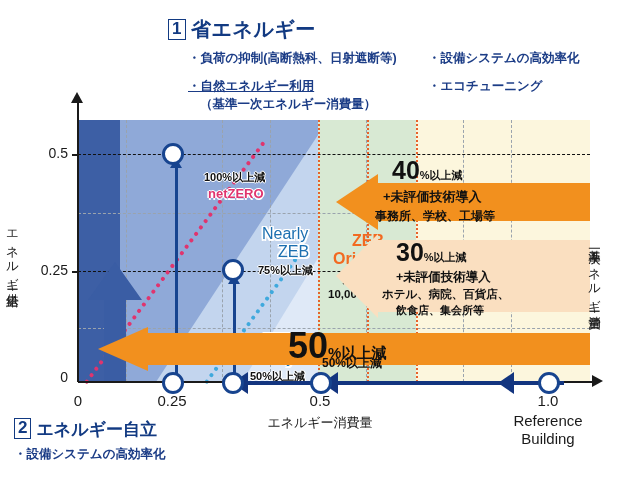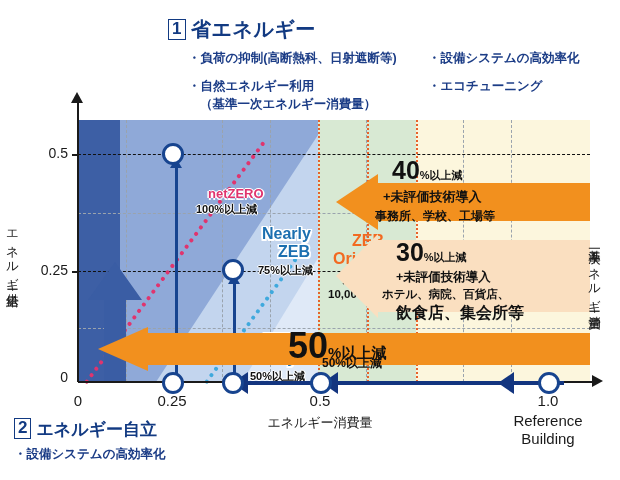--- a/index.html
+++ b/index.html
@@ -10,21 +10,21 @@
     font-family:"Liberation Sans","DejaVu Sans",sans-serif;
     color:#11306e;
   }
   .abs { position:absolute; }
 
   
   #header { left:0; top:8px; width:620px; }
   .hdr-title { position:absolute; left:168px; top:8px; font-size:20px; font-weight:bold; color:#123a82; letter-spacing:.5px; white-space:nowrap; }
   .boxnum { display:inline-block; border:1.6px solid #123a82; font-weight:bold; padding:0 3px 1px 3px; font-size:17px; line-height:1.05; margin-right:5px; vertical-align:2px; }
   .hdr-l1 { position:absolute; left:188px; top:42px; font-size:12.5px; font-weight:bold; color:#1b3c86; white-space:nowrap; }
-  .hdr-l2 { position:absolute; left:188px; top:70px; font-size:12.5px; font-weight:bold; color:#1b3c86; white-space:nowrap; }
+  .hdr-l2 { position:absolute; left:188px; top:70px; font-size:12.5px; font-weight:bold; color:#1b3c86; white-space:nowrap;text-decoration:underline; }
   .hdr-l3 { position:absolute; left:200px; top:88px; font-size:12.5px; font-weight:bold; color:#1b3c86; white-space:nowrap; }
   .hdr-r1 { position:absolute; left:428px; top:42px; font-size:12.5px; font-weight:bold; color:#1b3c86; white-space:nowrap; }
   .hdr-r2 { position:absolute; left:428px; top:70px; font-size:12.5px; font-weight:bold; color:#1b3c86; white-space:nowrap; }
 
   
   .ftr-title { position:absolute; left:14px; top:418px; font-size:17px; font-weight:bold; color:#123a82; white-space:nowrap; }
   .ftr-line  { position:absolute; left:14px; top:446px; font-size:12.5px; font-weight:bold; color:#1b3c86; white-space:nowrap; }
 
   
   #plot { left:78px; top:120px; width:512px; height:262px; }
@@ -53,21 +53,21 @@
   .marker { position:absolute; width:22px; height:22px; border-radius:50%;
             border:3px solid #17448f; background:#fff; }
 
   .uparrow-line { position:absolute; width:2.5px; background:#17448f; }
   .uparrow-head { position:absolute; width:0;height:0;
       border-left:6px solid transparent; border-right:6px solid transparent; border-bottom:10px solid #17448f;}
 
   .zeb-main { position:absolute; font-size:31px; font-weight:bold; color:#1d6ea8;
      -webkit-text-stroke:4px #ffffff; paint-order:stroke fill; white-space:nowrap;}
   .zeb-main span{ -webkit-text-stroke:0; }
-  .lbl-blue { position:absolute; font-size:16px; font-weight:bold; color:#1c6fb0; line-height:1.05;
+  .lbl-blue { position:absolute; font-size:16px; font-weight:normal; color:#1c6fb0; line-height:1.05;
      text-shadow: 1.5px 0 #fff,-1.5px 0 #fff,0 1.5px #fff,0 -1.5px #fff,1.5px 1.5px #fff,-1.5px -1.5px #fff,1.5px -1.5px #fff,-1.5px 1.5px #fff;
      white-space:nowrap; text-align:center;}
   .sub-blk { position:absolute; font-size:11px; font-weight:bold; color:#111; white-space:nowrap;
      text-shadow: 1.2px 0 #fff,-1.2px 0 #fff,0 1.2px #fff,0 -1.2px #fff;}
   .netzero { position:absolute; font-size:13px; font-weight:bold; color:#e0346e; white-space:nowrap;
      text-shadow: 1.5px 0 #fff,-1.5px 0 #fff,0 1.5px #fff,0 -1.5px #fff;}
   .orient-ttl { position:absolute; font-size:16px; font-weight:bold; color:#f26a21; line-height:1.08; text-align:center; white-space:nowrap;}
   .orient-sub { position:absolute; font-size:11.5px; font-weight:bold; color:#111; line-height:1.25; text-align:center; white-space:nowrap;}
 
   .bigpct { position:absolute; font-weight:bold; color:#111; white-space:nowrap; }
@@ -127,21 +127,21 @@
   <div class="diag" style="left:126px; top:262px; width:170px; border-top:4px dotted #3fa9dd; transform:rotate(-54deg);"></div>
 
   <div class="uparrow-line" style="left:97px; top:46px;  height:216px;"></div>
   <div class="uparrow-head" style="left:92px; top:38px;"></div>
   <div class="uparrow-line" style="left:155px;top:162px; height:100px;"></div>
   <div class="uparrow-head" style="left:150px;top:154px;"></div>
 
   <div class="bigblue-arrow" style="left:10px; top:142px; width:54px; height:120px; background:#3a5da4;
               clip-path:polygon(27px 0, 54px 38px, 38px 38px, 38px 120px, 16px 120px, 16px 38px, 0 38px);"></div>
 
-  <div class="sub-blk" style="left:118px; top:50px;margin-top:32px;">100%以上減</div>
+  <div class="sub-blk" style="left:126px; top:50px;">100%以上減</div>
   <div class="netzero" style="left:130px; top:66px;">netZERO</div>
 
   <div class="lbl-blue" style="left:184px; top:106px;">Nearly</div>
   <div class="lbl-blue" style="left:200px; top:124px;">ZEB</div>
   <div class="sub-blk" style="left:180px; top:143px;">75%以上減</div>
 
   <div class="lbl-blue" style="left:185px; top:212px;">ZEB</div>
   <div class="lbl-blue" style="left:170px; top:230px;">Ready</div>
   <div class="sub-blk" style="left:172px; top:249px;">50%以上減</div>
 
@@ -164,21 +164,21 @@
   <div class="ribbon" style="left:258px; top:120px; width:254px; height:72px;">
     <div class="ribbon-body" style="left:42px; top:0; width:212px; height:72px; background:#fadfc0;"></div>
     <div class="ribbon-head" style="left:0; top:-6px; width:0;height:0;
         border-top:42px solid transparent; border-bottom:42px solid transparent; border-right:42px solid #fadfc0;"></div>
   </div>
   <div class="bigpct" style="left:318px; top:118px; font-size:25px;">
     <b>30</b><span class="pct-small">%以上減</span>
   </div>
   <div class="abs" style="left:318px; top:149px; font-size:12.5px; font-weight:bold; color:#111;">+未評価技術導入</div>
   <div class="abs" style="left:304px; top:167px; font-size:11.5px; font-weight:bold; color:#111;">ホテル、病院、百貨店、</div>
-  <div class="abs" style="left:318px; top:183px; font-size:16px; font-weight:bold; color:#111;">飲食店、集会所等</div>
+  <div class="abs" style="left:318px; top:183px; font-size:11px; font-weight:bold; color:#111;">飲食店、集会所等</div>
 
   <div class="ribbon" style="left:20px; top:207px; width:492px; height:44px;">
     <div class="ribbon-body" style="left:50px; top:0; width:442px; height:32px; top:6px; background:#f2901e;"></div>
     <div class="ribbon-head" style="left:0; top:0; width:0;height:0;
         border-top:22px solid transparent; border-bottom:22px solid transparent; border-right:50px solid #f2901e;"></div>
   </div>
   <div class="bigpct" style="left:210px; top:205px; font-size:36px;">
     <b>50</b><span style="font-size:15px">%以上減</span>
   </div>
 

